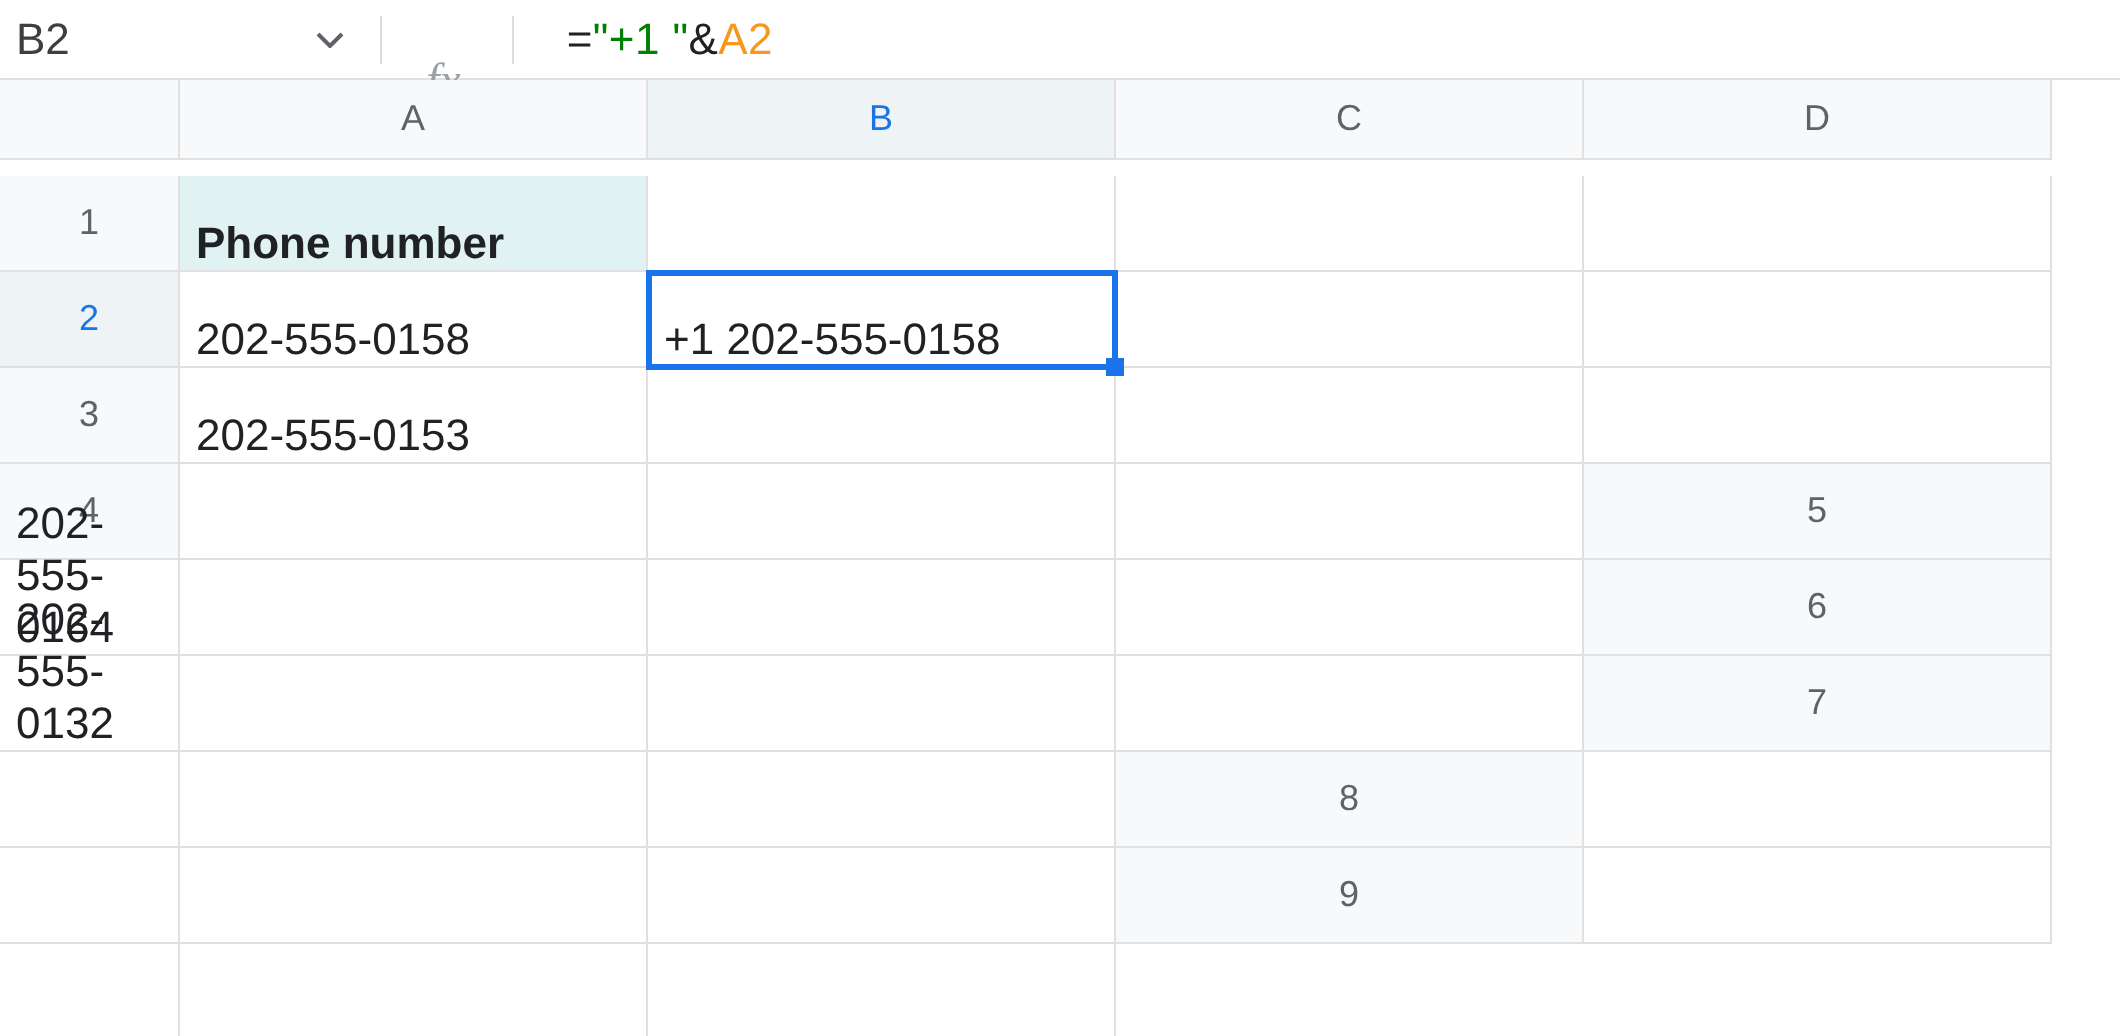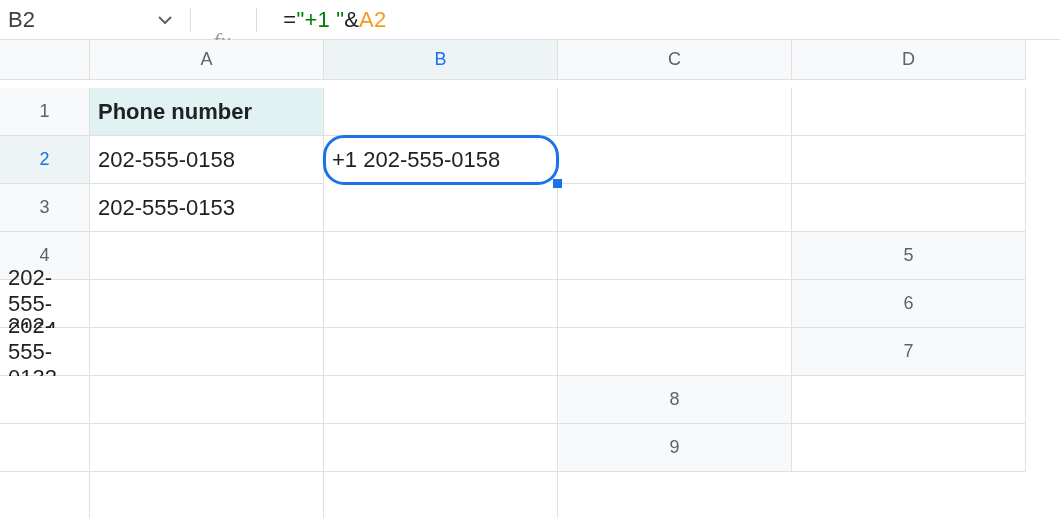--- a/index.html
+++ b/index.html
@@ -91,31 +91,31 @@
   }
   .row-header.sel-row, .col-header.sel-col {
     background: #eef3f5;
     color: #1a73e8;
   }
   .cell {
     padding: 0 8px;
     font-size: 22px;
     position: relative;
     background: #fff;
+    align-items: flex-end;
   }
   .cell.header-cell {
     background: #e0f2f1;
     font-weight: bold;
   }
   .cell.selected {
     outline: 3px solid #1a73e8;
     outline-offset: -2px;
     background: #fff;
     z-index: 2;
-    border-radius: 20px;
   }
   .cell.selected .drag-handle {
     position: absolute;
     right: -5px; bottom: -5px;
     width: 9px; height: 9px;
     background: #1a73e8;
     z-index: 3;
   }
 </style>
 </head>

